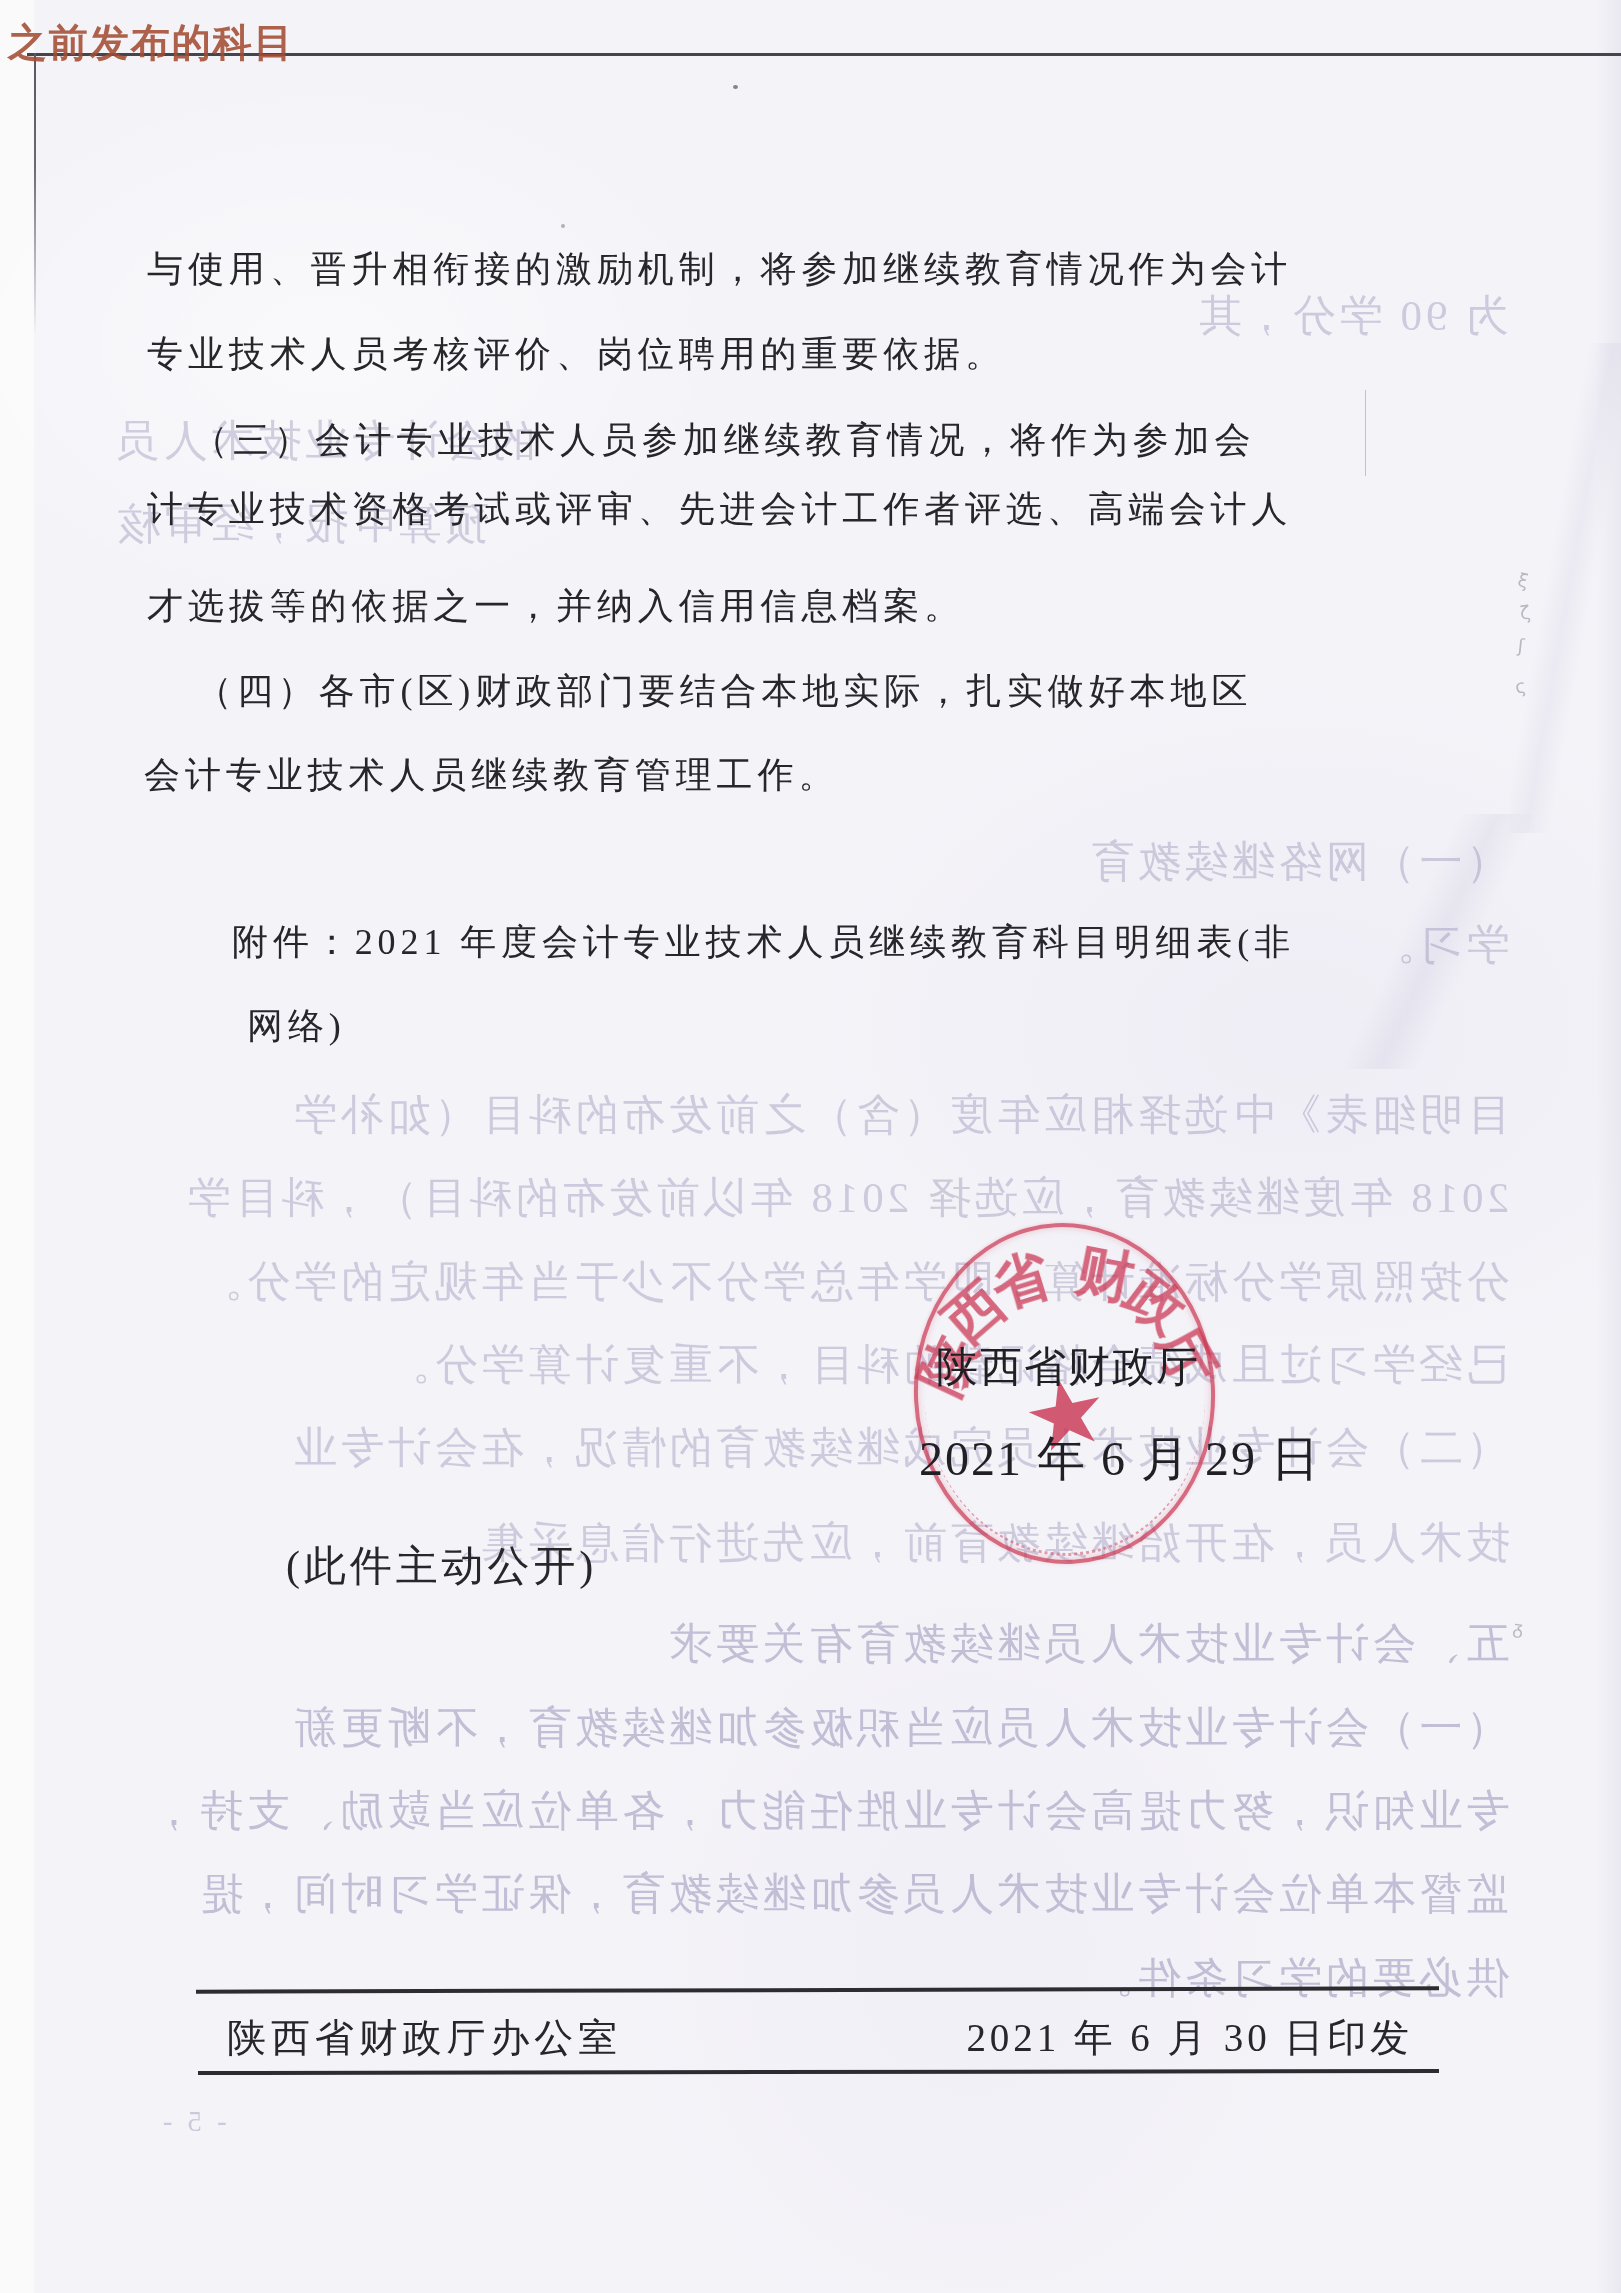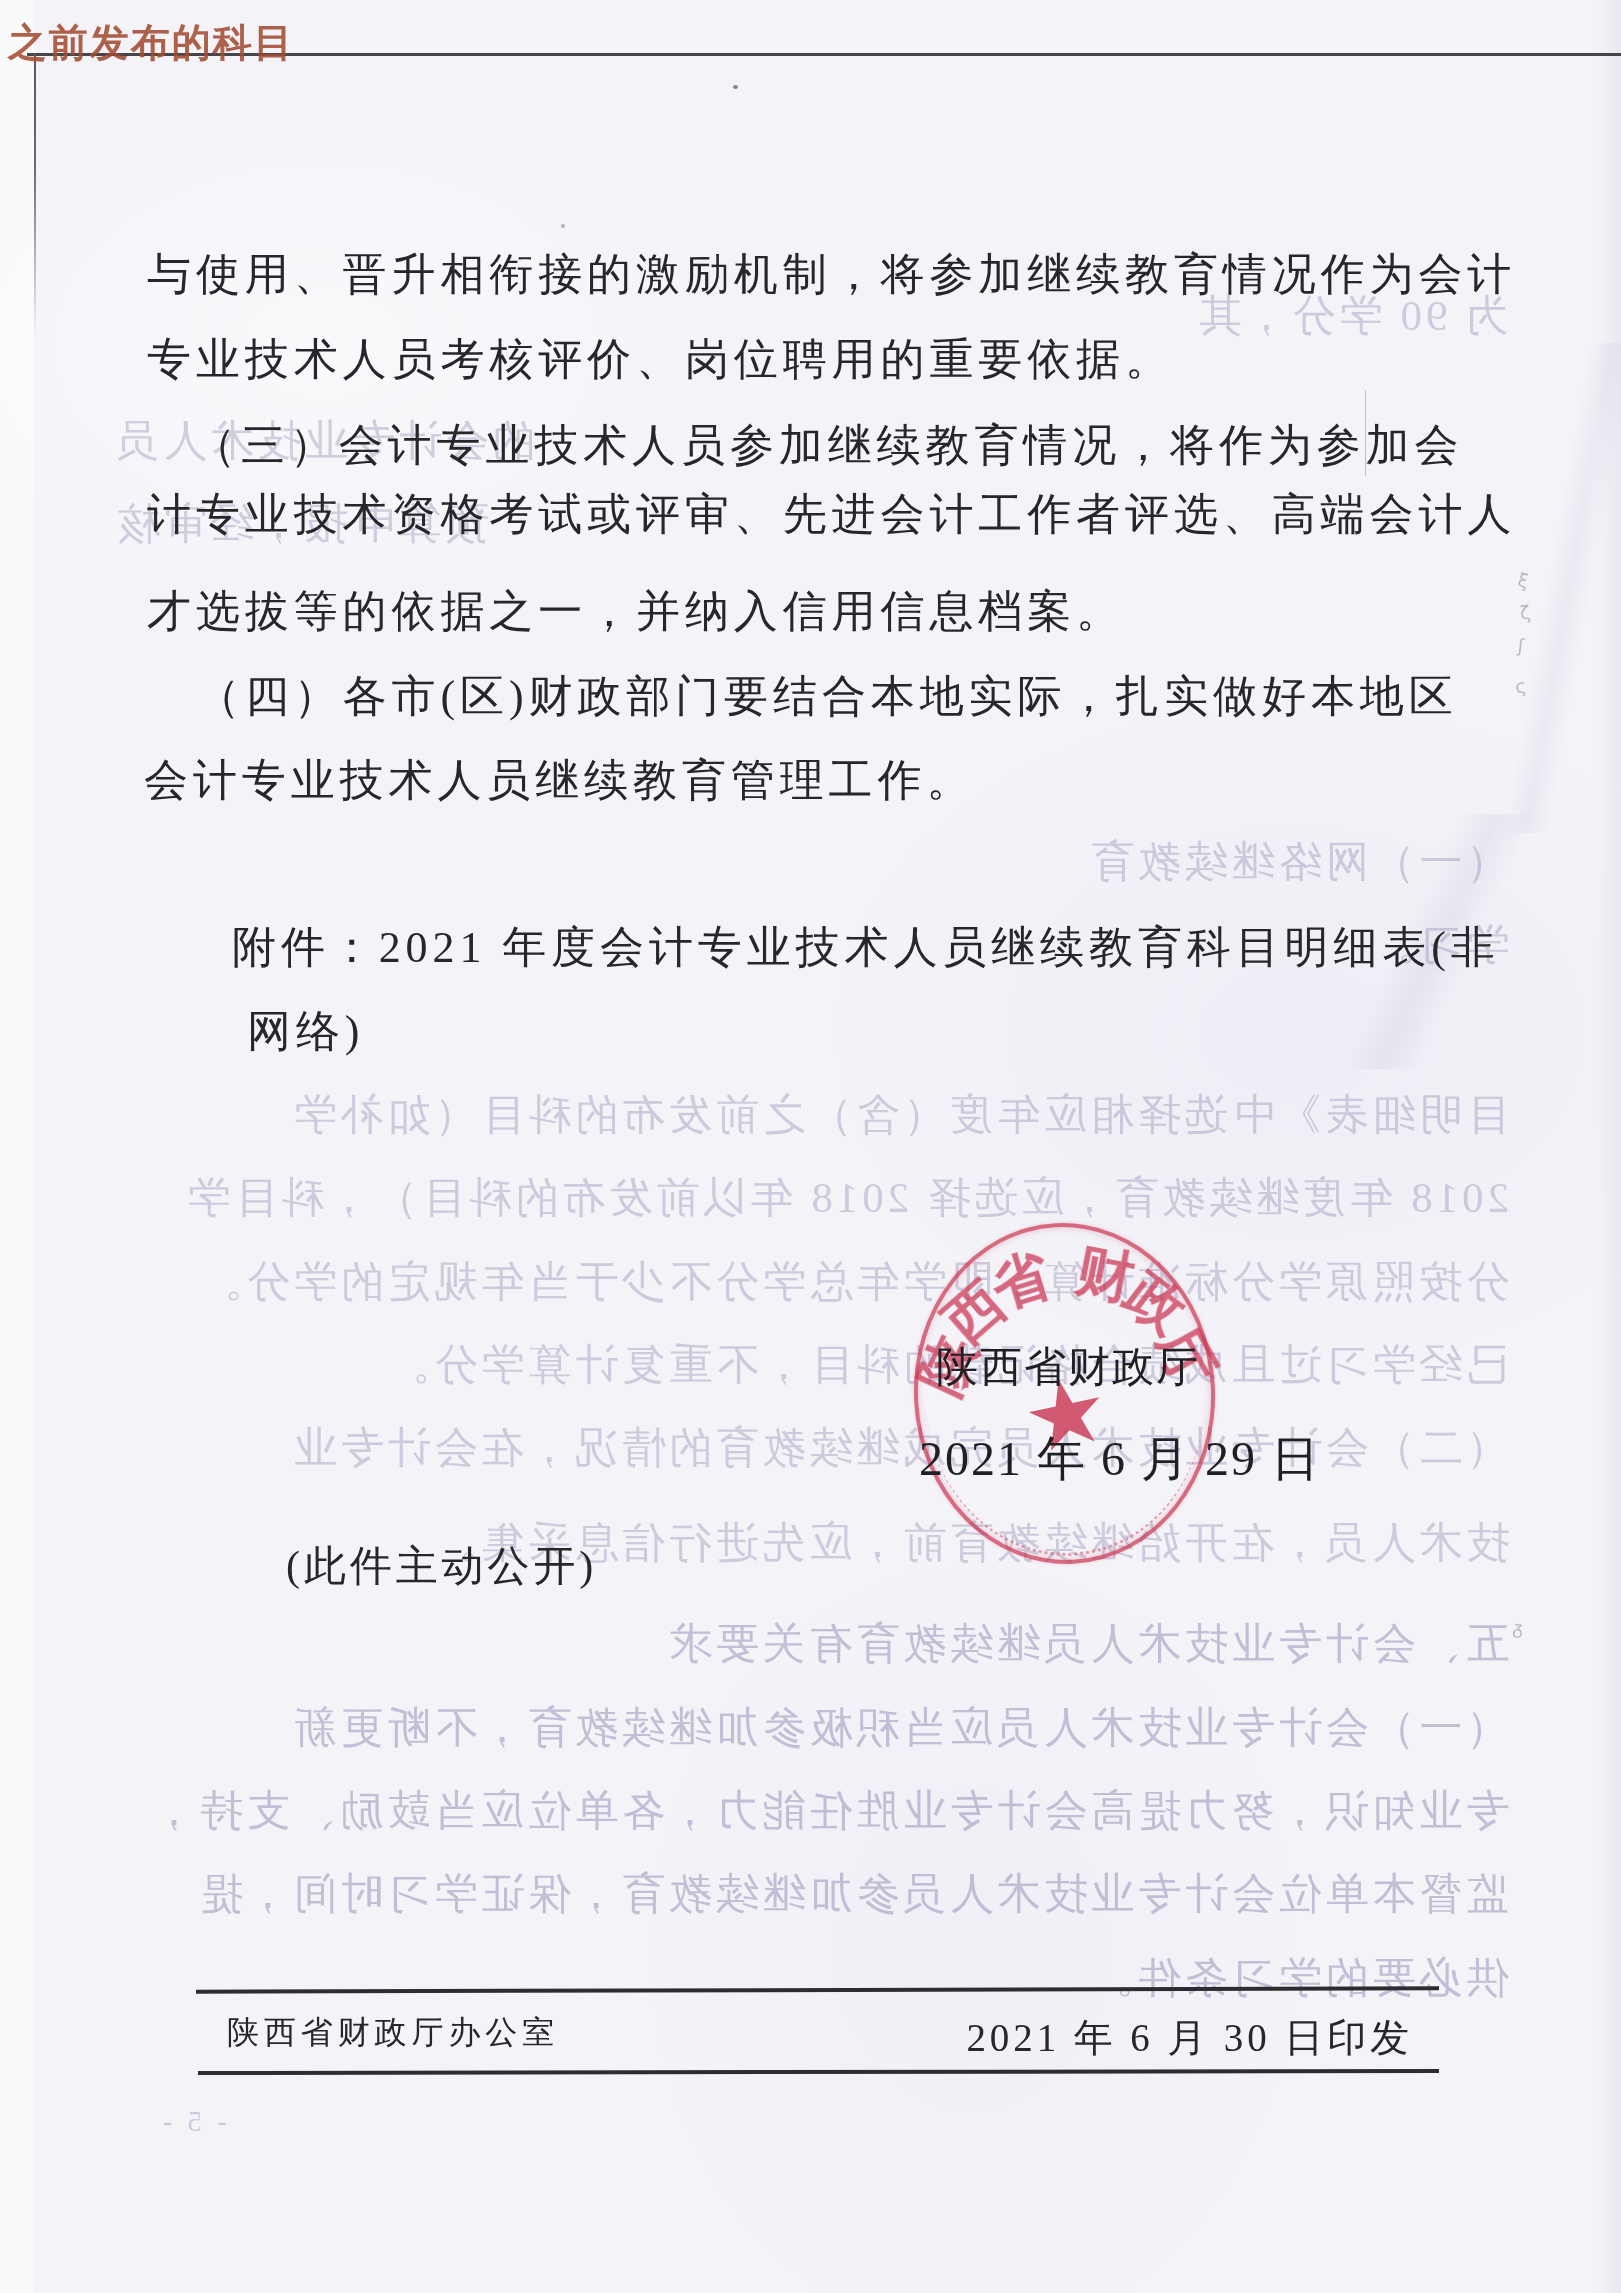--- a/index.html
+++ b/index.html
@@ -54,21 +54,21 @@
   .g-start{left:0;}
   .g-end{right:0;}
   .ghost-pagenum{
     position:absolute;left:159px;top:2105px;transform:scaleX(-1);
     font-size:29px;color:rgba(130,124,168,.35);letter-spacing:3.9px;filter:blur(0.5px);
   }
 
   
   .doc-line{
     position:absolute;white-space:nowrap;
-    font-size:44px;letter-spacing:4.9px;color:#26262b;
+    font-size:36px;letter-spacing:4.9px;color:#26262b;
   }
   .sig-agency{position:absolute;left:936px;top:1339px;font-size:42px;letter-spacing:2px;color:#1f1f24;z-index:6;}
   .sig-date{position:absolute;left:919px;top:1427px;font-size:48px;letter-spacing:2px;color:#1f1f24;z-index:6;}
   .note-line{position:absolute;left:286px;top:1498px;font-size:42px;letter-spacing:3.9px;color:#26262b;margin-top:40px;}
 
   
   .seal{position:absolute;left:914px;top:1223px;width:301px;height:341px;z-index:5;transform:rotate(-3deg);}
   .seal-ring{
     position:absolute;inset:0;border:4.9px solid rgba(202,52,80,.72);border-radius:50%;
     box-shadow:inset 0 0 7.8px rgba(202,52,80,.25), 0 0 3.9px rgba(202,52,80,.2);
@@ -89,21 +89,21 @@
   .arc0{left:7.8px;top:98px;transform:rotate(-62deg);}
   .arc1{left:37px;top:47px;transform:rotate(-38deg);}
   .arc2{left:84px;top:17.6px;transform:rotate(-14deg);}
   .arc3{left:169px;top:15.7px;transform:rotate(14deg);}
   .arc4{left:218px;top:47px;transform:rotate(40deg);}
   .arc5{left:245px;top:102px;transform:rotate(64deg);}
 
   
   .footer-rule-top{position:absolute;left:196px;top:1988px;width:1243px;height:3.9px;background:#2c2c31;transform:rotate(-.15deg);}
   .footer-rule-bottom{position:absolute;left:198px;top:2070px;width:1241px;height:3.9px;background:#2c2c31;transform:rotate(-.1deg);}
-  .footer-office{position:absolute;left:227px;top:2011px;font-size:32px;letter-spacing:4.9px;color:#26262b;white-space:nowrap;}
+  .footer-office{position:absolute;left:227px;top:2011px;font-size:39px;letter-spacing:4.9px;color:#26262b;white-space:nowrap;}
   .footer-date{position:absolute;right:208px;top:2011px;font-size:39px;letter-spacing:3.9px;color:#26262b;white-space:nowrap;}
 </style>
 </head>
 <body>
 
 <div class="paper-texture"></div>
 <div class="crease-1"></div>
 <div class="crease-2"></div>
 <div class="top-rule"></div>
 <div class="left-edge"></div>

